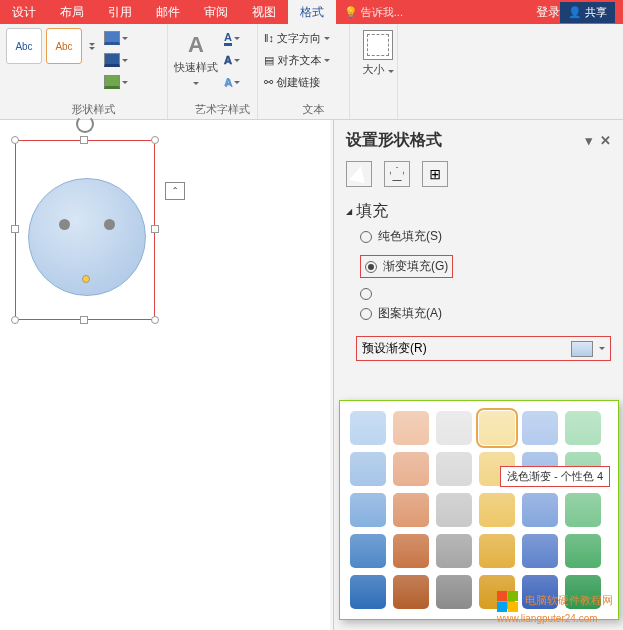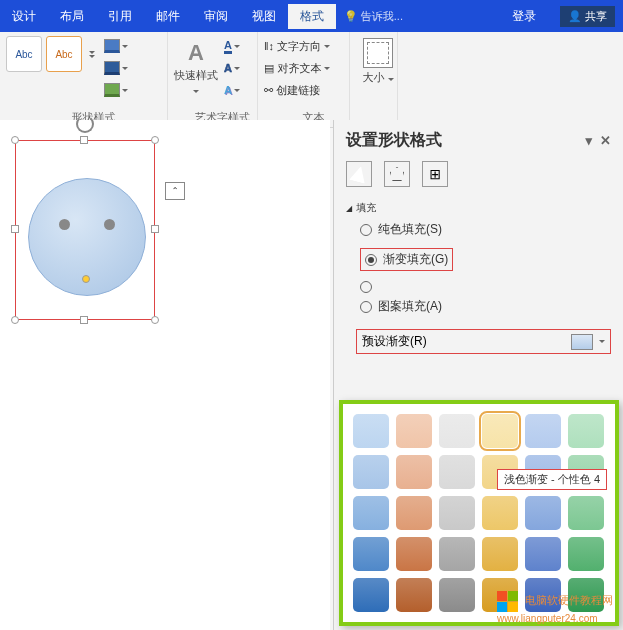--- a/index.html
+++ b/index.html
@@ -1,22 +1,22 @@
 <!DOCTYPE html>
 <html><head>
 <meta charset="utf-8">
 <style>
 * { box-sizing: border-box; margin: 0; padding: 0; font-family: "Microsoft YaHei", sans-serif; }
 body { width: 623px; height: 630px; background: #f5f5f5; overflow: hidden; position: relative; }
 
-.ribbon-tabs { display: flex; background: #1d4ed8; height: 32px; color: #fff; font-size: 12px; align-items: center; }
+.ribbon-tabs { display: flex; background: #ef4444; height: 24px; color: #fff; font-size: 12px; align-items: center; }
 .ribbon-tabs .tab { padding: 4px 12px; cursor: pointer; }
 .ribbon-tabs .tab.active { background: #f3f3f3; color: #2b579a; }
 .ribbon-tabs .tell { margin-left: 8px; opacity: .8; font-size: 11px; }
-.ribbon-tabs .right { margin-left: auto; display: flex; align-items: center; gap: 24px; padding-right: 8px; }
+.ribbon-tabs .right { margin-left: auto; display: flex; align-items: center; gap: 0; padding-right: 8px; }
 .ribbon-tabs .share { background: #1e3f73; padding: 3px 8px; font-size: 11px; }
 
 .ribbon { background: #f3f3f3; height: 96px; display: flex; border-bottom: 1px solid #d4d4d4; }
 .group { border-right: 1px solid #e0e0e0; padding: 4px 6px 0; display: flex; flex-direction: column; position: relative; }
 .group-label { position: absolute; bottom: 2px; left: 0; right: 0; text-align: center; font-size: 11px; color: #666; padding-left: 20px; }
 .group-body { display: flex; gap: 4px; height: 70px; }
 
 .style-box { width: 36px; height: 36px; border: 1px solid #c8c8c8; border-radius: 3px; background: #fff; display: flex; align-items: center; justify-content: center; font-size: 10px; color: #2b579a; }
 .style-box.orange { border-color: #e8a04c; color: #c86a1c; }
 .dd-arrow { width: 12px; height: 36px; display: flex; flex-direction: column; justify-content: center; gap:1px; }
@@ -48,31 +48,31 @@
 
 .pane { position: absolute; top: 120px; right: 0; width: 290px; height: 510px; background: #f3f3f3; border-left: 1px solid #ccc; padding: 10px 12px 0; }
 .pane-title { font-size: 16px; color: #333; display:flex; justify-content:space-between; align-items:center;font-weight:bold; }
 .pane-close { display:flex; gap:8px; color:#666; font-size:13px; }
 .pane-icons { display:flex; gap:12px; margin:10px 0 14px; }
 .pane-icons div { width:26px;height:26px;border:1px solid #999; display:flex;align-items:center;justify-content:center; }
 .pane-icons .active {}
 .paint-ico{width:16px;height:16px;background:#fff;clip-path:polygon(50% 0,100% 100%,0 100%);transform:rotate(15deg);}
 .pent-ico{width:14px;height:14px;background:none;border:1px solid #555;clip-path:polygon(50% 0,100% 38%,82% 100%,18% 100%,0 38%);}
 
-.section-head { font-size:10px; color:#333; margin:6px 0; display:flex; align-items:center; gap:4px;font-family:Liberation Serif, serif; }
+.section-head { font-size:16px; color:#333; margin:6px 0; display:flex; align-items:center; gap:4px;font-family:Liberation Serif, serif; }
 .section-head::before { content:"◢"; font-size:8px; transform:rotate(0deg); }
 .radio-row { display:flex; align-items:center; gap:6px; font-size:12px; color:#333; margin:5px 0 5px 14px; }
 .radio { width:12px;height:12px;border:1px solid #666;border-radius:50%;display:inline-flex;align-items:center;justify-content:center; }
 .radio.sel::after { content:"";width:6px;height:6px;background:#444;border-radius:50%; }
 .radio-row.boxed { border:1px solid #d44; padding:2px 4px; display:inline-flex; }
 
 .preset-row { display:flex; align-items:center; gap:6px; font-size:12px; margin:14px 0 0 10px; border:1px solid #d44; padding:3px 5px; }
 .preset-sw { width:22px;height:16px;background:linear-gradient(#dbe7f5,#b4cde9);border:1px solid #888;margin-left:auto; }
 
-.grad-popup { position:absolute; top:400px; right:4px; width:280px; background:#fff; border:4px solid #84cc16; box-shadow:3px 3px 8px rgba(0,0,0,.25); padding:10px; }
+.grad-popup { position:absolute; top:400px; right:4px; width:280px; background:#fff; border:1px solid #84cc16; box-shadow:3px 3px 8px rgba(0,0,0,.25); padding:10px; }
 .grad-grid { display:grid; grid-template-columns: repeat(6, 36px); gap:7px; }
 .grad-cell { width:36px;height:34px;border-radius:5px; }
 .grad-cell.sel { outline:2px solid #e8a94c; outline-offset:1px; }
 .tooltip { position:absolute; top:65px; right:8px; background:#fff; border:1px solid #d44; font-size:11px; padding:2px 6px; color:#333; }
 
 .watermark { position:absolute; bottom:6px; right:10px; font-size:11px; color:#e68a3c; text-align:left; }
 .watermark .url { font-size:10px; color:#e68a3c; }
 .wm-logo { display:inline-grid; grid-template-columns:10px 10px; grid-template-rows:10px 10px; gap:1px; vertical-align:middle; margin-right:4px; }
 .wm-logo span:nth-child(1){background:#f25022}.wm-logo span:nth-child(2){background:#7fba00}.wm-logo span:nth-child(3){background:#00a4ef}.wm-logo span:nth-child(4){background:#ffb900}
 </style>

